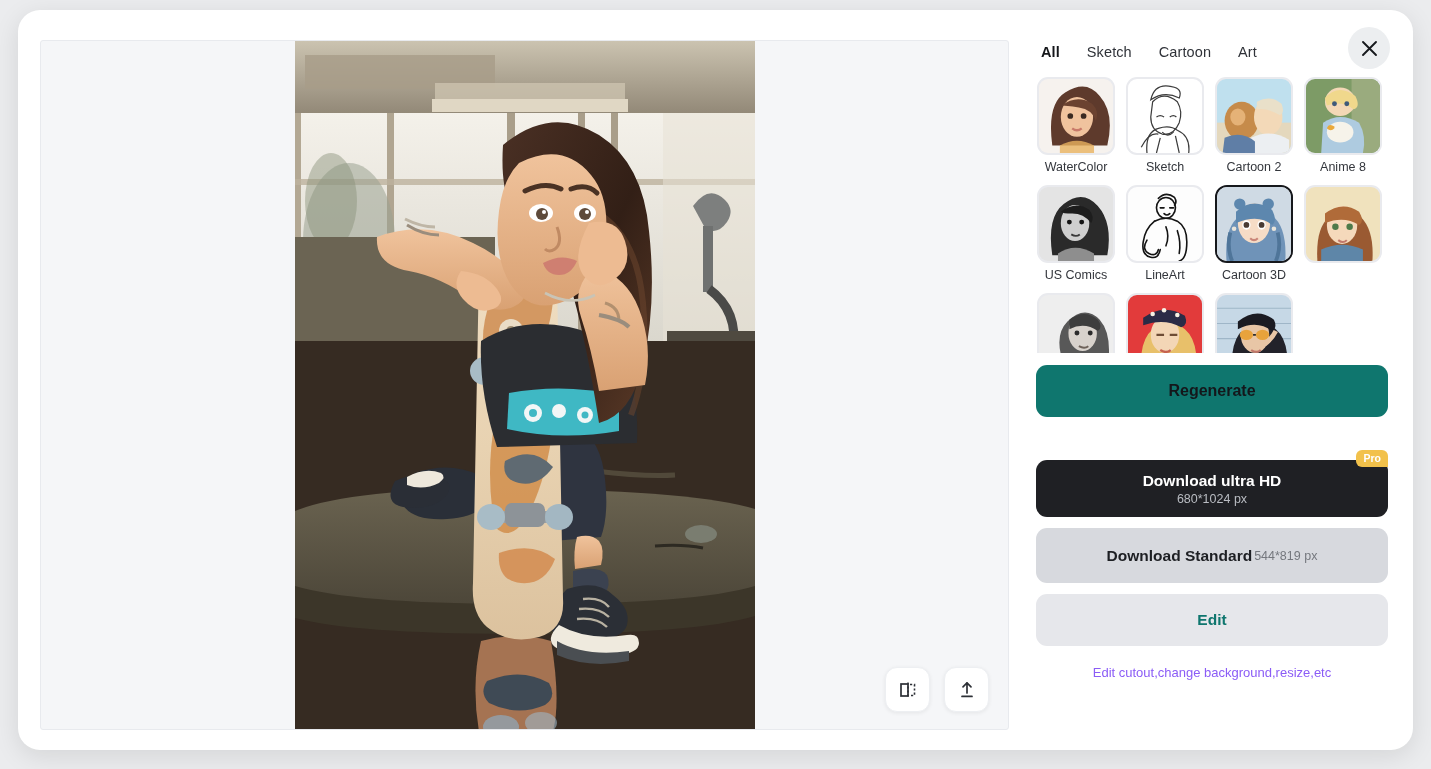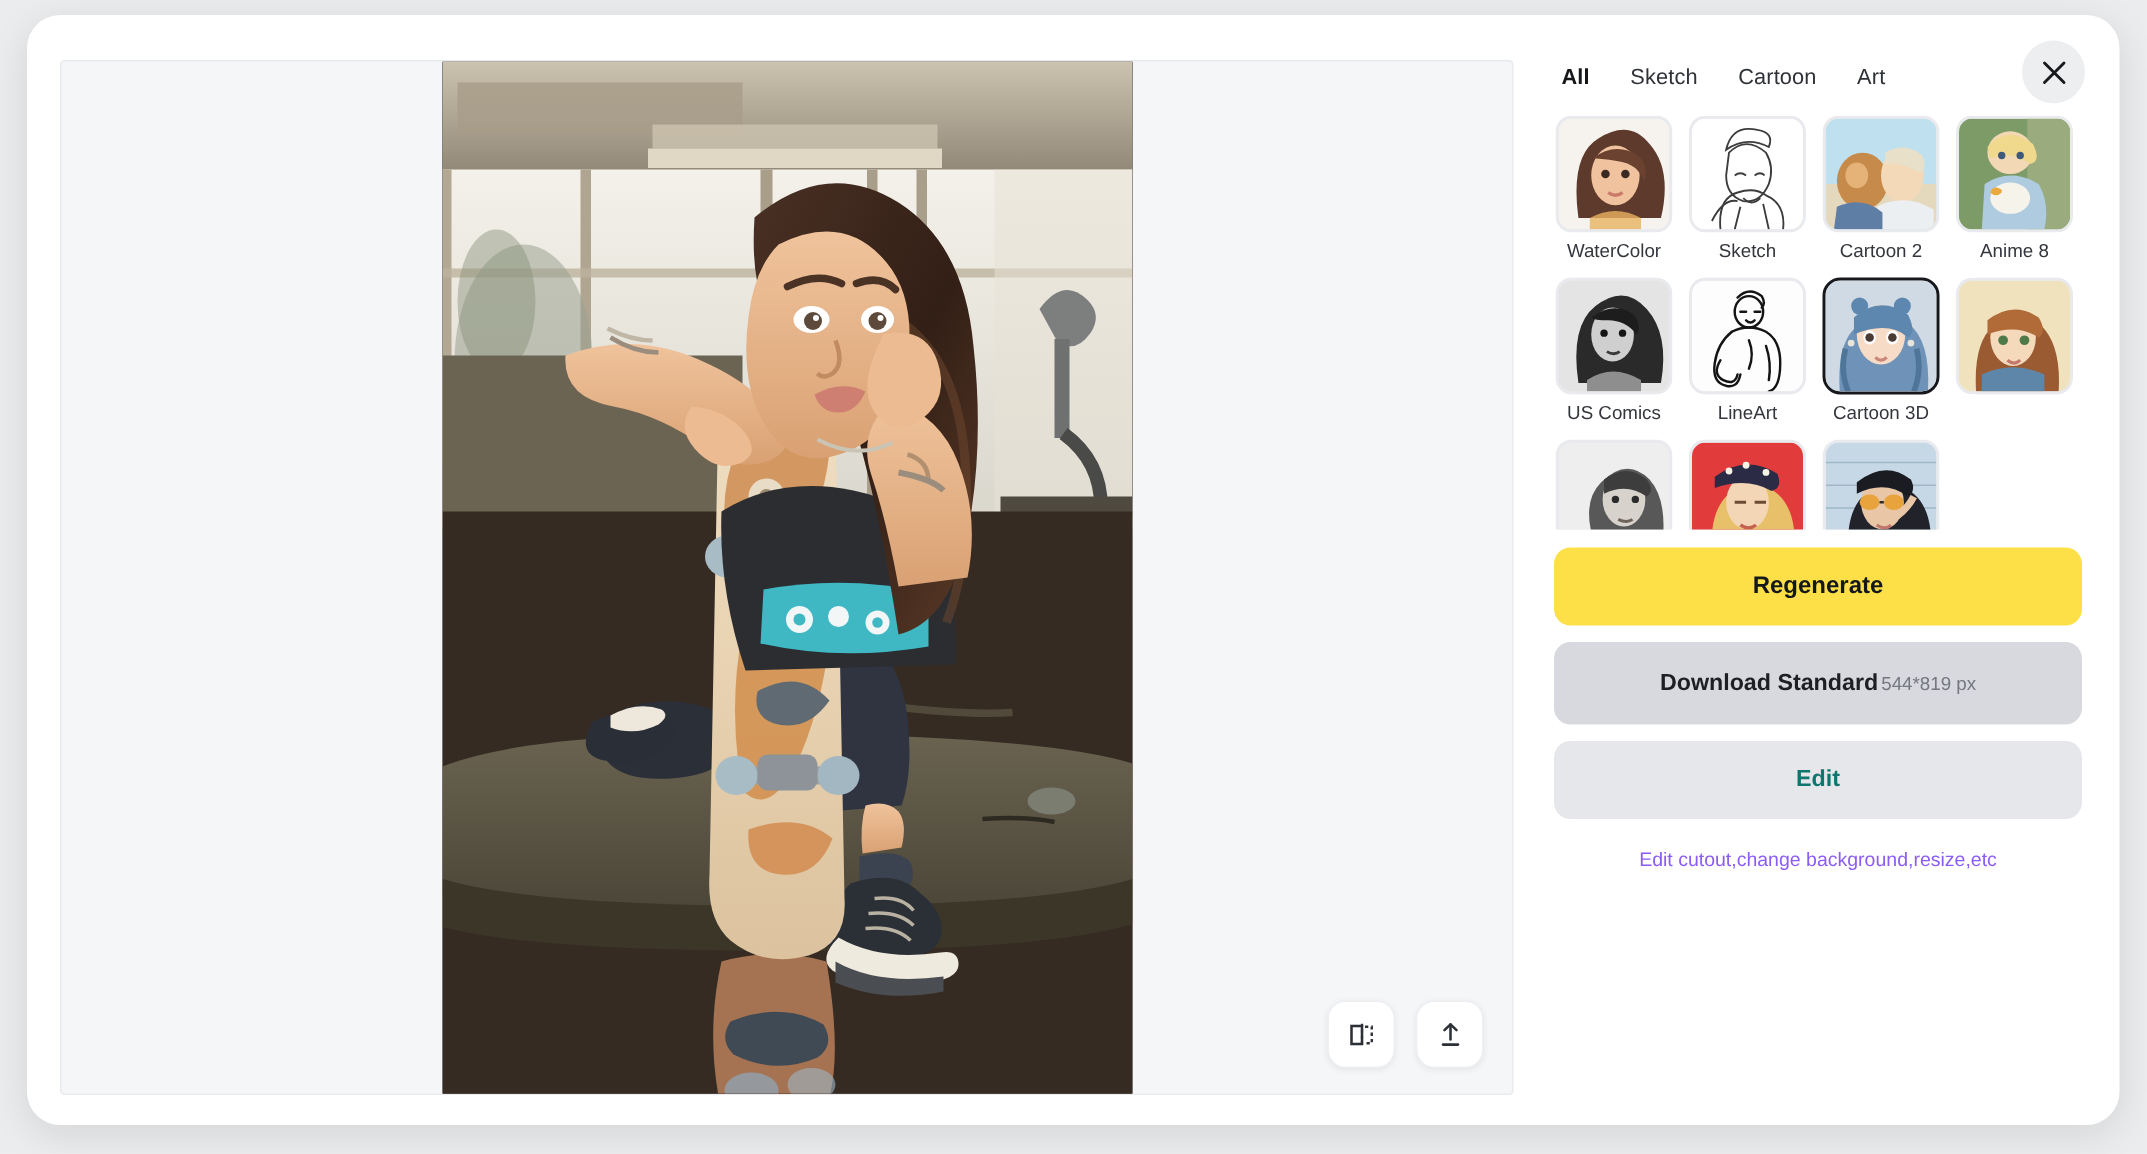--- a/index.html
+++ b/index.html
@@ -129,21 +129,21 @@
     overflow: hidden;
     text-overflow: ellipsis;
   }
 
   
   .regen-btn {
     margin-top: 12px;
     width: 352px; height: 52px;
     border: none;
     border-radius: 11px;
-    background: #fde047;
+    background: #0f766e;
     color: #14171b;
     font-size: 16px;
     font-weight: 700;
     font-family: "Liberation Sans", sans-serif;
     cursor: pointer;
     display: flex; align-items: center; justify-content: center;
   }
 
   .dl-pro {
     position: relative;
@@ -585,20 +585,25 @@
             </svg>
           </div>
           <div class="style-label"></div>
         </div>
 
       </div>
     </div>
 
     <button class="regen-btn">Regenerate</button>
 
+    <button class="dl-pro">
+      <span class="pro-badge">Pro</span>
+      <span class="t1">Download ultra HD</span>
+      <span class="t2">680*1024 px</span>
+    </button>
 
     <button class="dl-std">
       <span class="t1">Download Standard</span>
       <span class="t2">544*819 px</span>
     </button>
 
     <button class="edit-btn">Edit</button>
 
     <div class="edit-hint">Edit cutout,change background,resize,etc</div>
 

